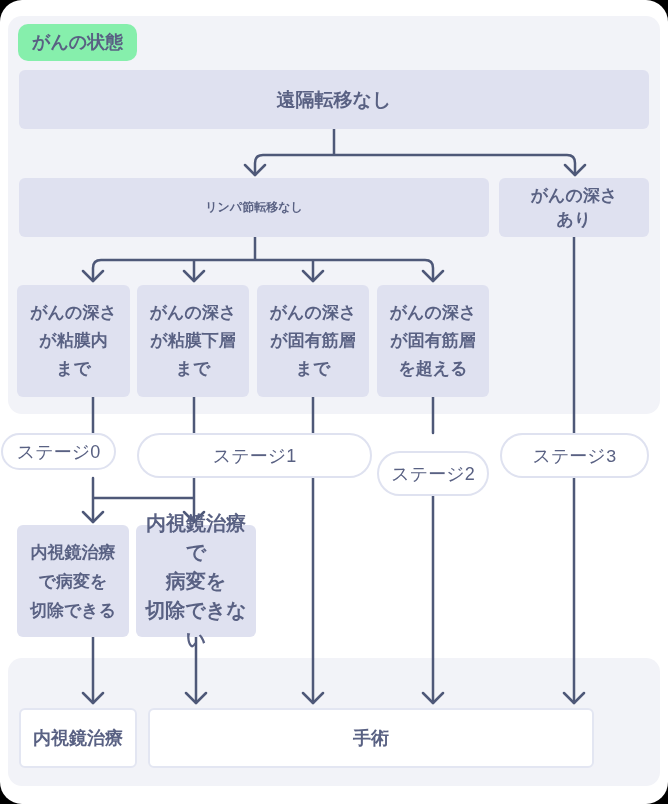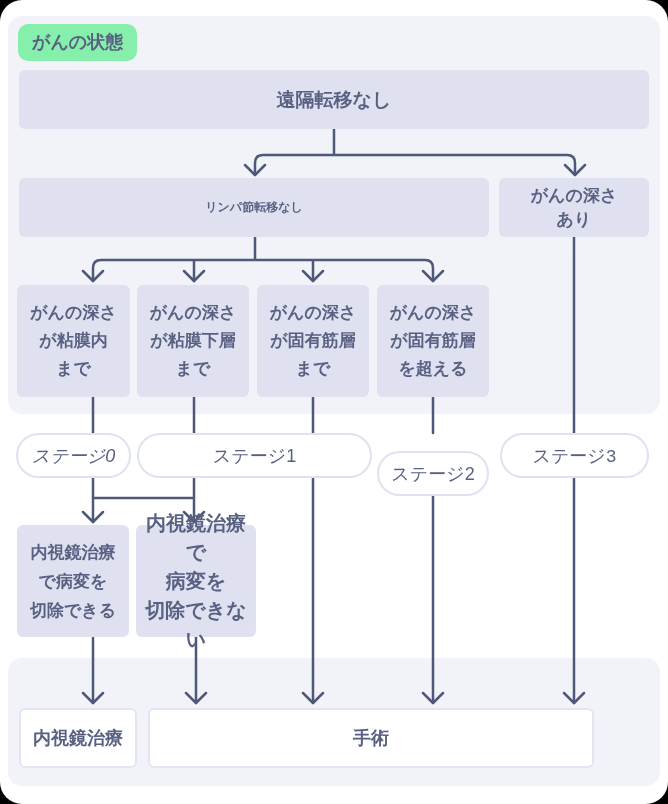--- a/index.html
+++ b/index.html
@@ -78,21 +78,21 @@
   
   #n-distant{left:19px;top:70px;width:630px;height:59px;font-size:19px;}
   #n-lymph-no{left:19px;top:178px;width:470px;height:59px;font-size:12px;}
   #n-lymph-yes{left:499px;top:178px;width:150px;height:59px;font-size:17px;line-height:24px;}
   #n-depth1{left:17px;top:285px;width:113px;height:112px;font-size:17px;line-height:28px;}
   #n-depth2{left:137px;top:285px;width:112px;height:112px;font-size:17px;line-height:28px;}
   #n-depth3{left:257px;top:285px;width:112px;height:112px;font-size:17px;line-height:28px;}
   #n-depth4{left:377px;top:285px;width:112px;height:112px;font-size:17px;line-height:28px;}
   #n-endo-yes{left:17px;top:525px;width:112px;height:112px;font-size:17px;line-height:29px;}
   #n-endo-no{left:136px;top:525px;width:120px;height:112px;font-size:20px;line-height:29px;}
-  #p-stage0{left:16px;top:433px;width:115px;height:45px;font-style:italic;}
+  #p-stage0{left:1px;top:433px;width:115px;height:37px;}
   #p-stage1{left:137px;top:433px;width:235px;height:45px;text-align:center;}
   #p-stage2{left:377px;top:451px;width:112px;height:45px;}
   #p-stage3{left:500px;top:433px;width:149px;height:45px;font-family:Liberation Mono, monospace;}
   #o-endo{left:19px;top:708px;width:118px;height:60px;}
   #o-surgery{left:148px;top:708px;width:446px;height:60px;}
 </style>
 </head>
 <body>
 
 <div class="page">

